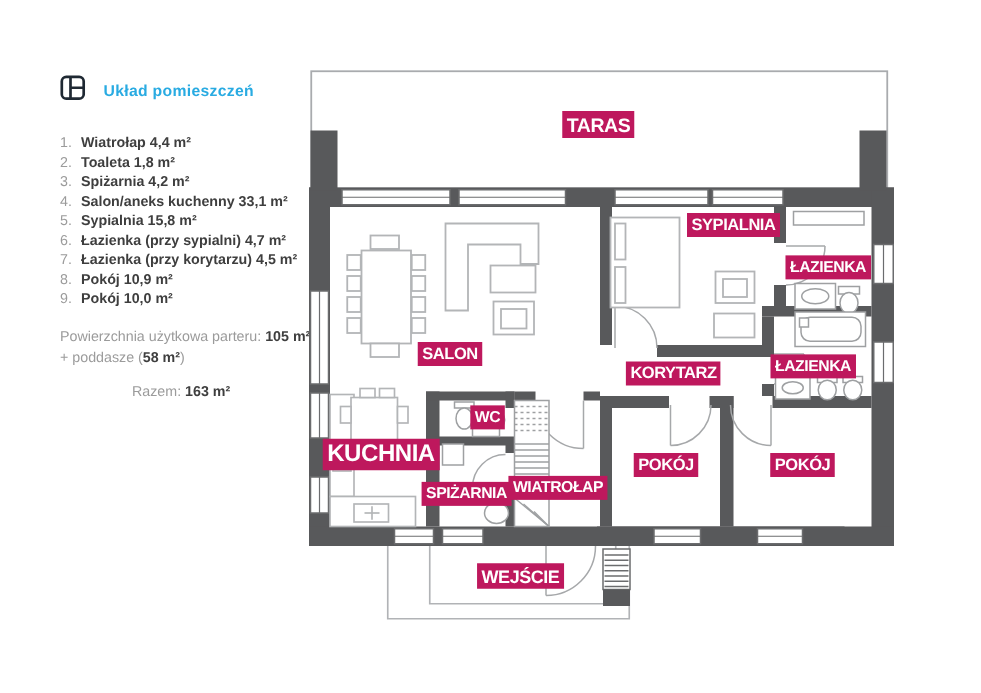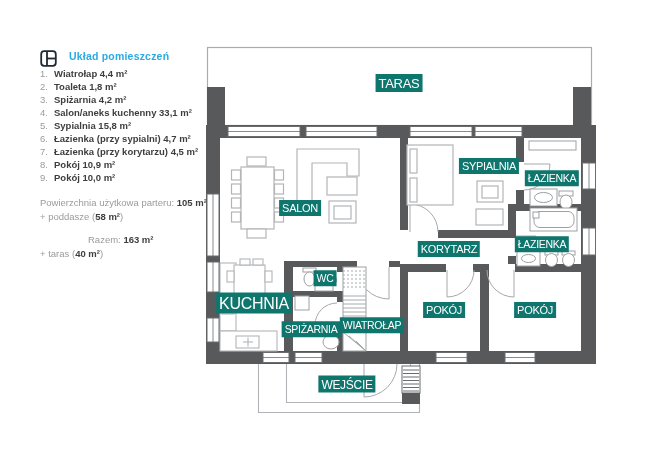--- a/index.html
+++ b/index.html
@@ -3,35 +3,35 @@
 <meta charset="utf-8">
 <style>
   html,body{margin:0;padding:0;}
   body{
     width:654px;height:462px;position:relative;overflow:hidden;
     background:#ffffff;
     font-family:"Liberation Sans","DejaVu Sans",sans-serif;
   }
   
   .legend{position:absolute;left:40px;top:50px;width:175px;}
-  .legend-header{display:flex;align-items:flex-start;gap:12px;margin-bottom:0;}
+  .legend-header{display:flex;align-items:flex-end;gap:12px;margin-bottom:22px;}
   .legend-icon{flex:none;}
   .legend-title{color:#29ABE2;font-weight:bold;font-size:10.5px;letter-spacing:.2px;}
   .legend-items{list-style:none;margin:0;padding:0;}
   .legend-item{display:flex;font-size:9.5px;line-height:13px;color:#3E3E3E;font-weight:bold;}
   .legend-item .num{color:#9B9B9B;font-weight:normal;width:14px;flex:none;}
   .legend-summary{margin-top:12px;font-size:9.5px;line-height:13.5px;color:#9B9B9B;}
   .sum-line .val{color:#3E3E3E;font-weight:bold;}
   .sum-gap{margin-top:10px;padding-left:48px;}
   
   .plan{position:absolute;left:0;top:0;width:654px;height:462px;}
   .plan svg{position:absolute;left:0;top:0;}
   .chip{
     position:absolute;transform:translate(-50%,-50%);
-    background:#0f766e;color:#fff;font-weight:normal;line-height:1;
+    background:#be185d;color:#fff;font-weight:bold;line-height:1;
     padding:3px 3px 2px 3px;white-space:nowrap;letter-spacing:-0.3px;
   }
 </style>
 </head>
 <body>
 
 <div class="page">
 
   <aside class="legend">
     <div class="legend-header">
@@ -94,23 +94,20 @@
   </div>
 
   <div class="sum-line">
     <span class="pre">+ poddasze (</span><b class="val">58 m²</b><span class="suf">)</span>
   </div>
 
   <div class="sum-line sum-gap">
     <span class="pre">Razem: </span><b class="val">163 m²</b><span class="suf"></span>
   </div>
 
-  <div class="sum-line">
-    <span class="pre">+ taras (</span><b class="val">40 m²</b><span class="suf">)</span>
-  </div>
 </div>
   </aside>
 
   <div class="plan">
     <svg width="654" height="462" viewBox="0 0 654 462">
 
       <g fill="#ffffff" stroke="#A9ABAE" stroke-width="1.2">
         <rect x="207.5" y="47.5" width="384" height="78"></rect>
       </g>
 
@@ -323,25 +320,25 @@
         <ellipse cx="331" cy="342" rx="8" ry="7"></ellipse>
         <rect x="295" y="296" width="14" height="14"></rect>
       </g>
 
     </svg>
     <div id="plan-labels">
   <div class="chip" style="left: 399px; top: 83px; font-size: 13px;">
     <span class="chip-text">TARAS</span>
   </div>
 
-  <div class="chip" style="left: 300px; top: 208px; font-size: 11px;">
+  <div class="chip" style="left: 300px; top: 236px; font-size: 11px;">
     <span class="chip-text">SALON</span>
   </div>
 
-  <div class="chip" style="left: 489px; top: 166px; font-size: 11px;">
+  <div class="chip" style="left: 489px; top: 150px; font-size: 11px;">
     <span class="chip-text">SYPIALNIA</span>
   </div>
 
   <div class="chip" style="left: 552px; top: 178px; font-size: 10.5px;">
     <span class="chip-text">ŁAZIENKA</span>
   </div>
 
   <div class="chip" style="left: 542px; top: 244px; font-size: 10.5px;">
     <span class="chip-text">ŁAZIENKA</span>
   </div>

